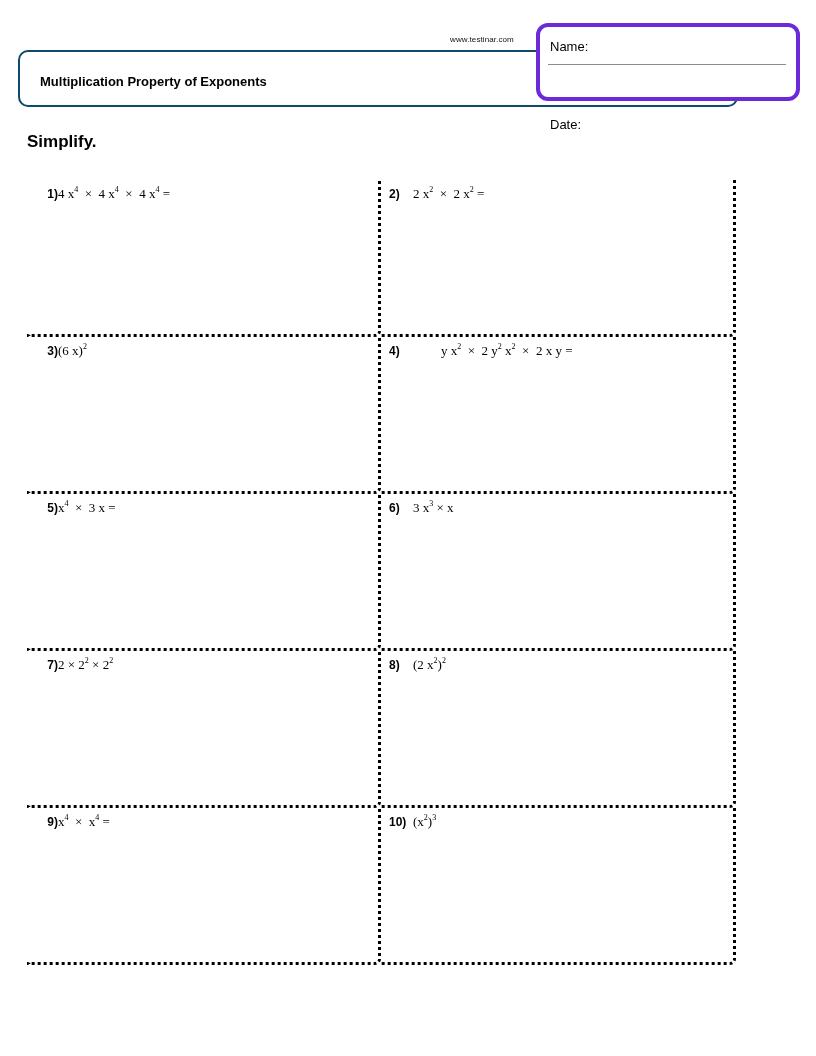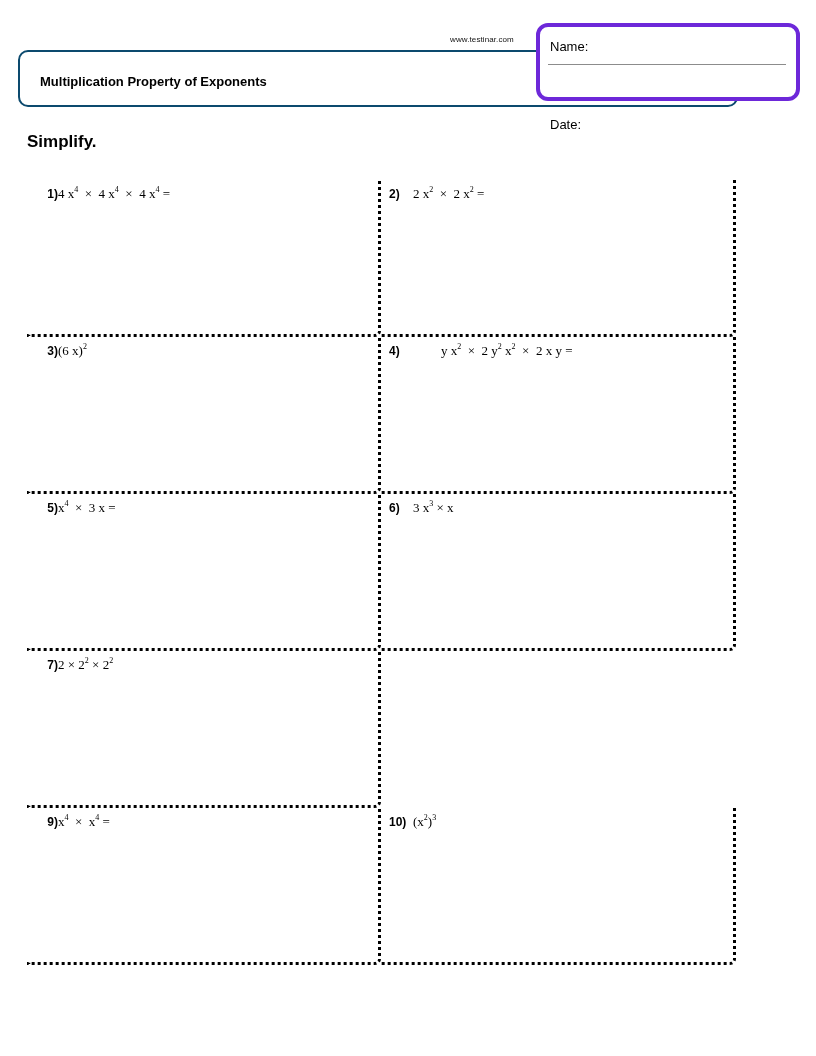--- a/index.html
+++ b/index.html
@@ -172,20 +172,23 @@
         <div class="problem"><span class="pnum">5)</span><span class="expr"><span style="white-space: pre;">x</span><sup>4</sup><span style="white-space: pre;">  ×  3 x =</span></span></div>
       </div>
       <div class="cell right">
         <div class="problem"><span class="pnum">6)</span><span class="expr"><span style="white-space: pre;">3 x</span><sup>3</sup><span style="white-space: pre;"> × x</span></span></div>
       </div>
     </div>
     <div class="row">
       <div class="cell left">
         <div class="problem"><span class="pnum">7)</span><span class="expr"><span style="white-space: pre;">2 × 2</span><sup>2</sup><span style="white-space: pre;"> × 2</span><sup>2</sup></span></div>
       </div>
+      <div class="cell right">
+        <div class="problem"><span class="pnum">8)</span><span class="expr"><span style="white-space: pre;">(2 x</span><sup>2</sup><span style="white-space: pre;">)</span><sup>2</sup></span></div>
+      </div>
     </div>
     <div class="row">
       <div class="cell left">
         <div class="problem"><span class="pnum">9)</span><span class="expr"><span style="white-space: pre;">x</span><sup>4</sup><span style="white-space: pre;">  ×  x</span><sup>4</sup><span style="white-space: pre;"> =</span></span></div>
       </div>
       <div class="cell right">
         <div class="problem"><span class="pnum">10)</span><span class="expr"><span style="white-space: pre;">(x</span><sup>2</sup><span style="white-space: pre;">)</span><sup>3</sup></span></div>
       </div>
     </div>
   </div>

